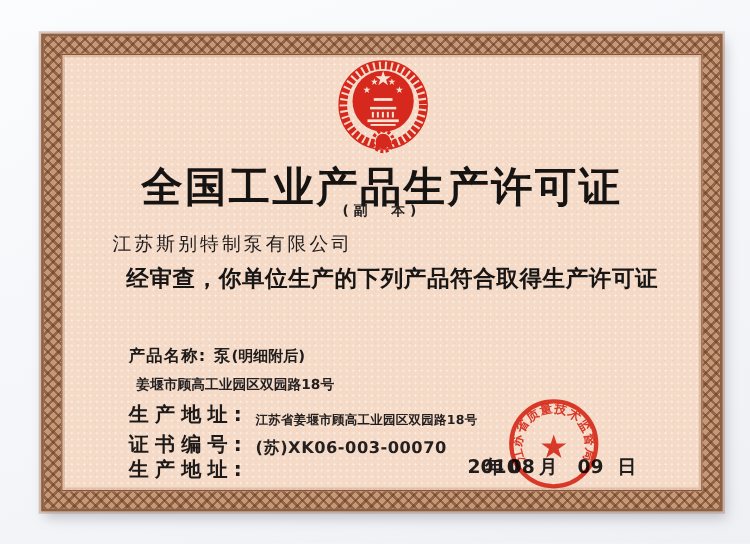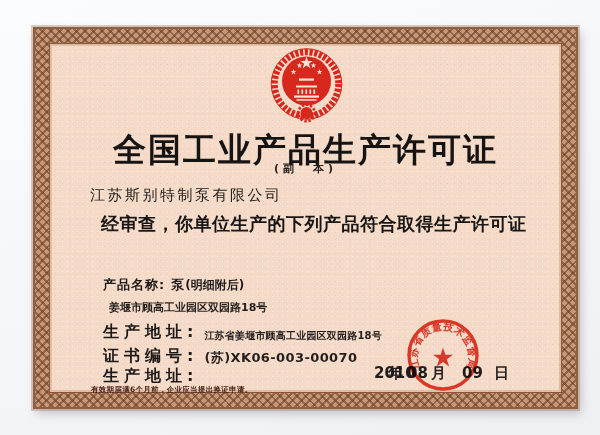--- a/index.html
+++ b/index.html
@@ -150,21 +150,20 @@
 
     <div class="issue-date">
       <span class="d-year">2010</span>
       <span class="d-year-u">年</span>
       <span class="d-month">08</span>
       <span class="d-month-u">月</span>
       <span class="d-day">09</span>
       <span class="d-day-u">日</span>
     </div>
 
-    <div class="footnote">有效期届满6个月前，企业应当提出换证申请。</div>
 
     <svg class="seal" viewBox="0 0 80 80" aria-hidden="true">
       <defs>
         <path id="star-b" d="M0,-1 L0.225,-0.309 L0.951,-0.309 L0.363,0.118 L0.588,0.809 L0,0.382 L-0.588,0.809 L-0.363,0.118 L-0.951,-0.309 L-0.225,-0.309 Z"></path>
         <path id="seal-arc" d="M16.4,52 A26,26 0 1 1 63.6,52" fill="none"></path>
       </defs>
       <circle cx="40" cy="40" r="34" fill="none" stroke="#e03020" stroke-width="3.4"></circle>
       <use href="#star-b" fill="#e03020" transform="translate(40,43) scale(10.5)"></use>
       <text font-size="10" font-weight="bold" fill="#e03020" letter-spacing="0.6">
         <textPath href="#seal-arc" startOffset="50%" text-anchor="middle">江苏省质量技术监督局</textPath>

